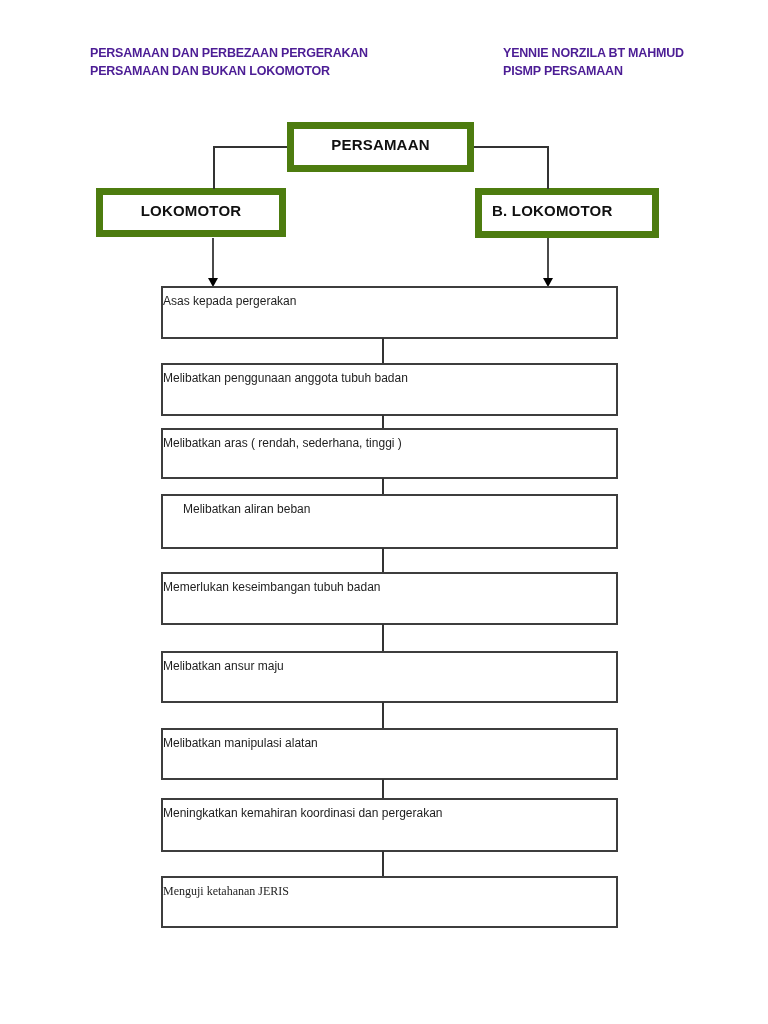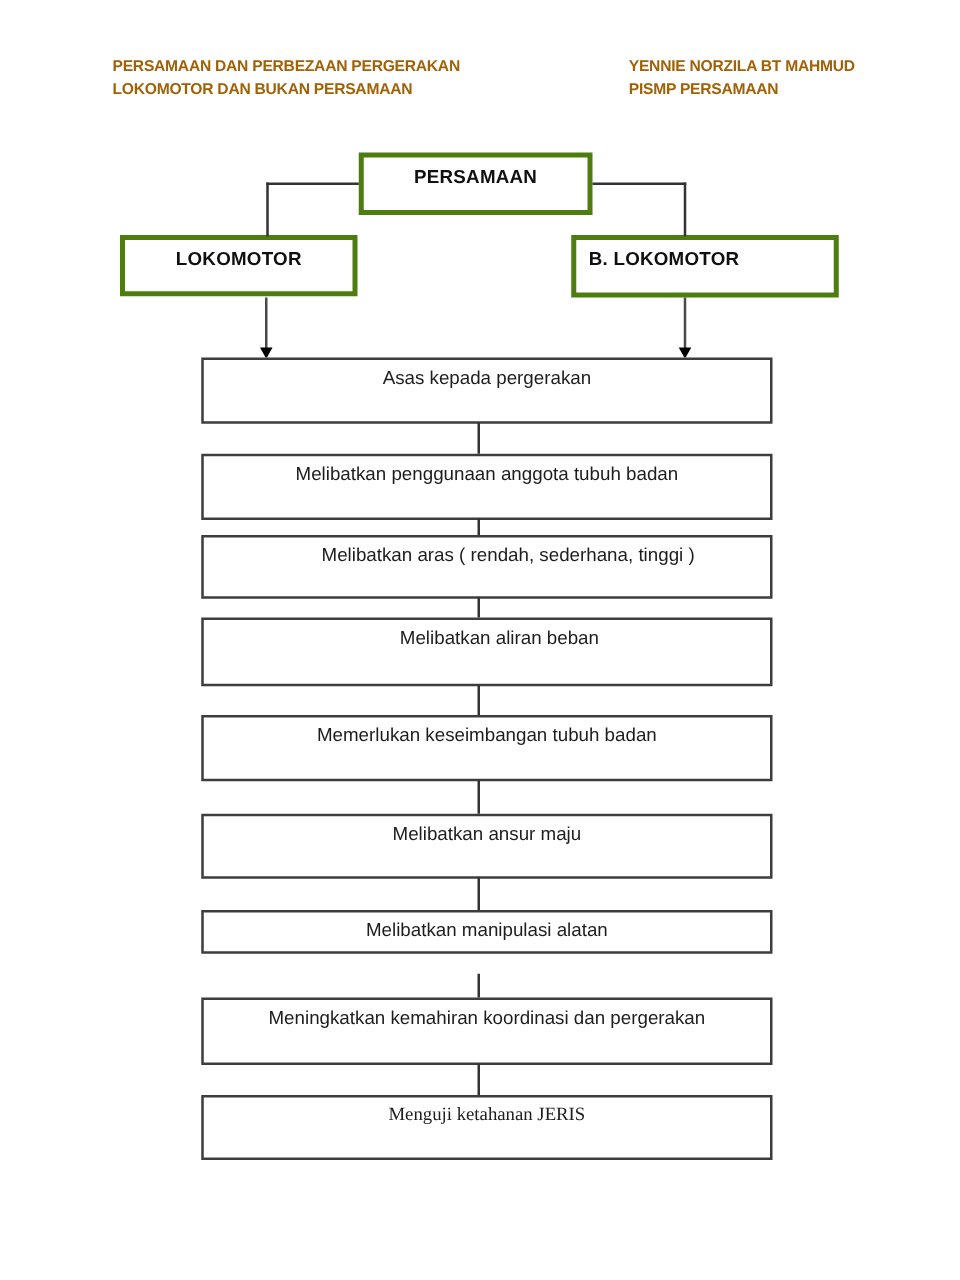--- a/index.html
+++ b/index.html
@@ -2,42 +2,42 @@
 <html><head>
 <meta charset="utf-8">
 <style>
   html,body { margin:0; padding:0; background:#ffffff; }
   .page {
     position:relative; width:768px; height:1024px; background:#ffffff;
     font-family:"Liberation Sans", sans-serif; overflow:hidden;
   }
   
   .hdr { position:absolute; font-weight:bold; font-size:12.5px; line-height:17.5px;
-         color:#a16207; letter-spacing:-0.2px; white-space:nowrap; }
+         color:#4c1d95; letter-spacing:-0.2px; white-space:nowrap; }
   .hdr-left  { left:90px;  top:45px; }
   .hdr-right { left:503px; top:45px; }
 
   
-  .tbox { position:absolute; box-sizing:border-box; border:4px solid #4d7c0f; background:#fff;
+  .tbox { position:absolute; box-sizing:border-box; border:7px solid #4d7c0f; background:#fff;
           font-weight:bold; font-size:15px; color:#101010; padding-top:7px; letter-spacing:0.2px; }
   .tbox-root   { left:287px; top:122px; width:187px; height:50px; text-align:center; }
   .tbox-left   { left:96px;  top:188px; width:190px; height:49px; text-align:center; }
-  .tbox-right  { left:457px; top:188px; width:214px; height:50px; text-align:left; padding-left:10px; }
+  .tbox-right  { left:475px; top:188px; width:184px; height:50px; text-align:left; padding-left:10px; }
 
   
   .wbox { position:absolute; left:161px; width:457px; box-sizing:border-box;
-          border:2px solid #3d3d3d; background:#fff; text-align:center;
-          font-size:15px; color:#1d1d1d; padding-top:6px; }
+          border:2px solid #3d3d3d; background:#fff; 
+          font-size:12px; color:#1d1d1d; padding-top:6px; }
   .b1 { top:286px; height:53px; }
   .b2 { top:363px; height:53px; }
-  .b3 { top:428px; height:51px;padding-left:34px; }
+  .b3 { top:428px; height:51px; }
   .b4 { top:494px; height:55px;padding-left:20px; }
   .b5 { top:572px; height:53px; }
   .b6 { top:651px; height:52px; }
-  .b7 { top:728px; height:35px; }
+  .b7 { top:728px; height:52px; }
   .b8 { top:798px; height:54px; }
   .b9 { top:876px; height:52px;font-family:Liberation Serif, serif; }
 
   
   .ln { position:absolute; background:#333333; }
   .el-h { left:213px; top:146px; width:74px; height:2px; }
   .el-v { left:213px; top:146px; width:2px;  height:43px; }
   .er-h { left:474px; top:146px; width:75px; height:2px; }
   .er-v { left:547px; top:146px; width:2px;  height:43px; }
   .al   { left:212px; top:238px; width:2px;  height:41px; background:#4a4a4a; }
@@ -58,21 +58,21 @@
   .ah-left  { left:208px; top:278px; }
   .ah-right { left:543px; top:278px; }
 </style>
 </head>
 <body>
 
 <div class="page">
 
   <div class="hdr hdr-left">
     <div>PERSAMAAN DAN PERBEZAAN PERGERAKAN</div>
-    <div>LOKOMOTOR DAN BUKAN PERSAMAAN</div>
+    <div>PERSAMAAN DAN BUKAN LOKOMOTOR</div>
   </div>
   <div class="hdr hdr-right">
     <div>YENNIE NORZILA BT MAHMUD</div>
     <div>PISMP PERSAMAAN</div>
   </div>
 
   <div class="tbox tbox-root">PERSAMAAN</div>
   <div class="tbox tbox-left">LOKOMOTOR</div>
   <div class="tbox tbox-right">B. LOKOMOTOR</div>
 

